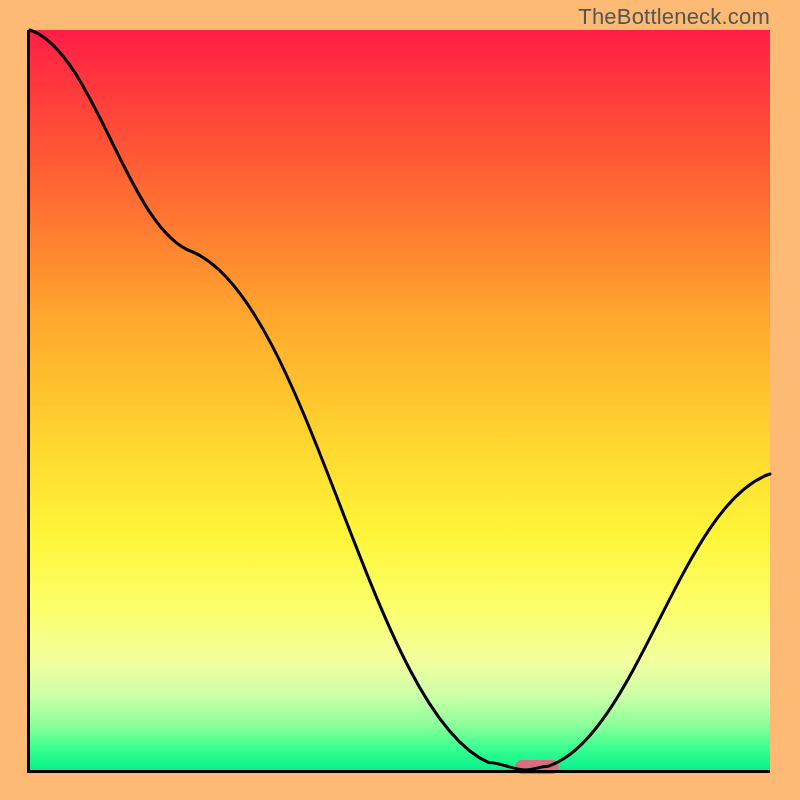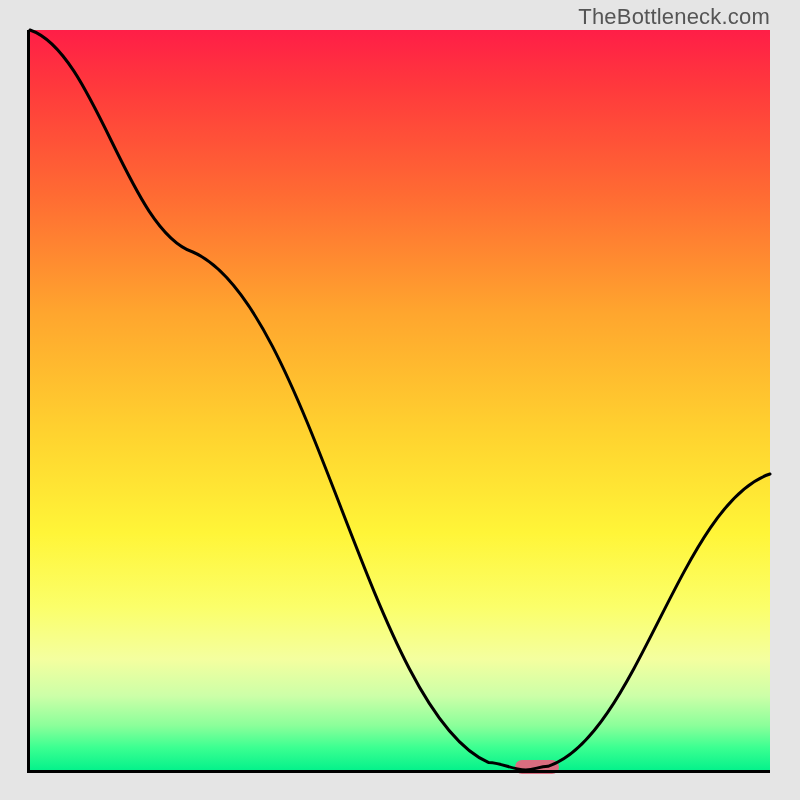--- a/index.html
+++ b/index.html
@@ -5,21 +5,21 @@
   html, body {
     margin: 0;
     padding: 0;
     width: 800px;
     height: 800px;
   }
   .chart-container {
     position: relative;
     width: 800px;
     height: 800px;
-    background: #e5e5e5;
+    background: #fdba74;
   }
   .gradient-bg {
     position: absolute;
     left: 30px;
     top: 30px;
     width: 740px;
     height: 740px;
     background: linear-gradient(to bottom,
       #ff1e47 0%,
       #ff3a3c 8%,

